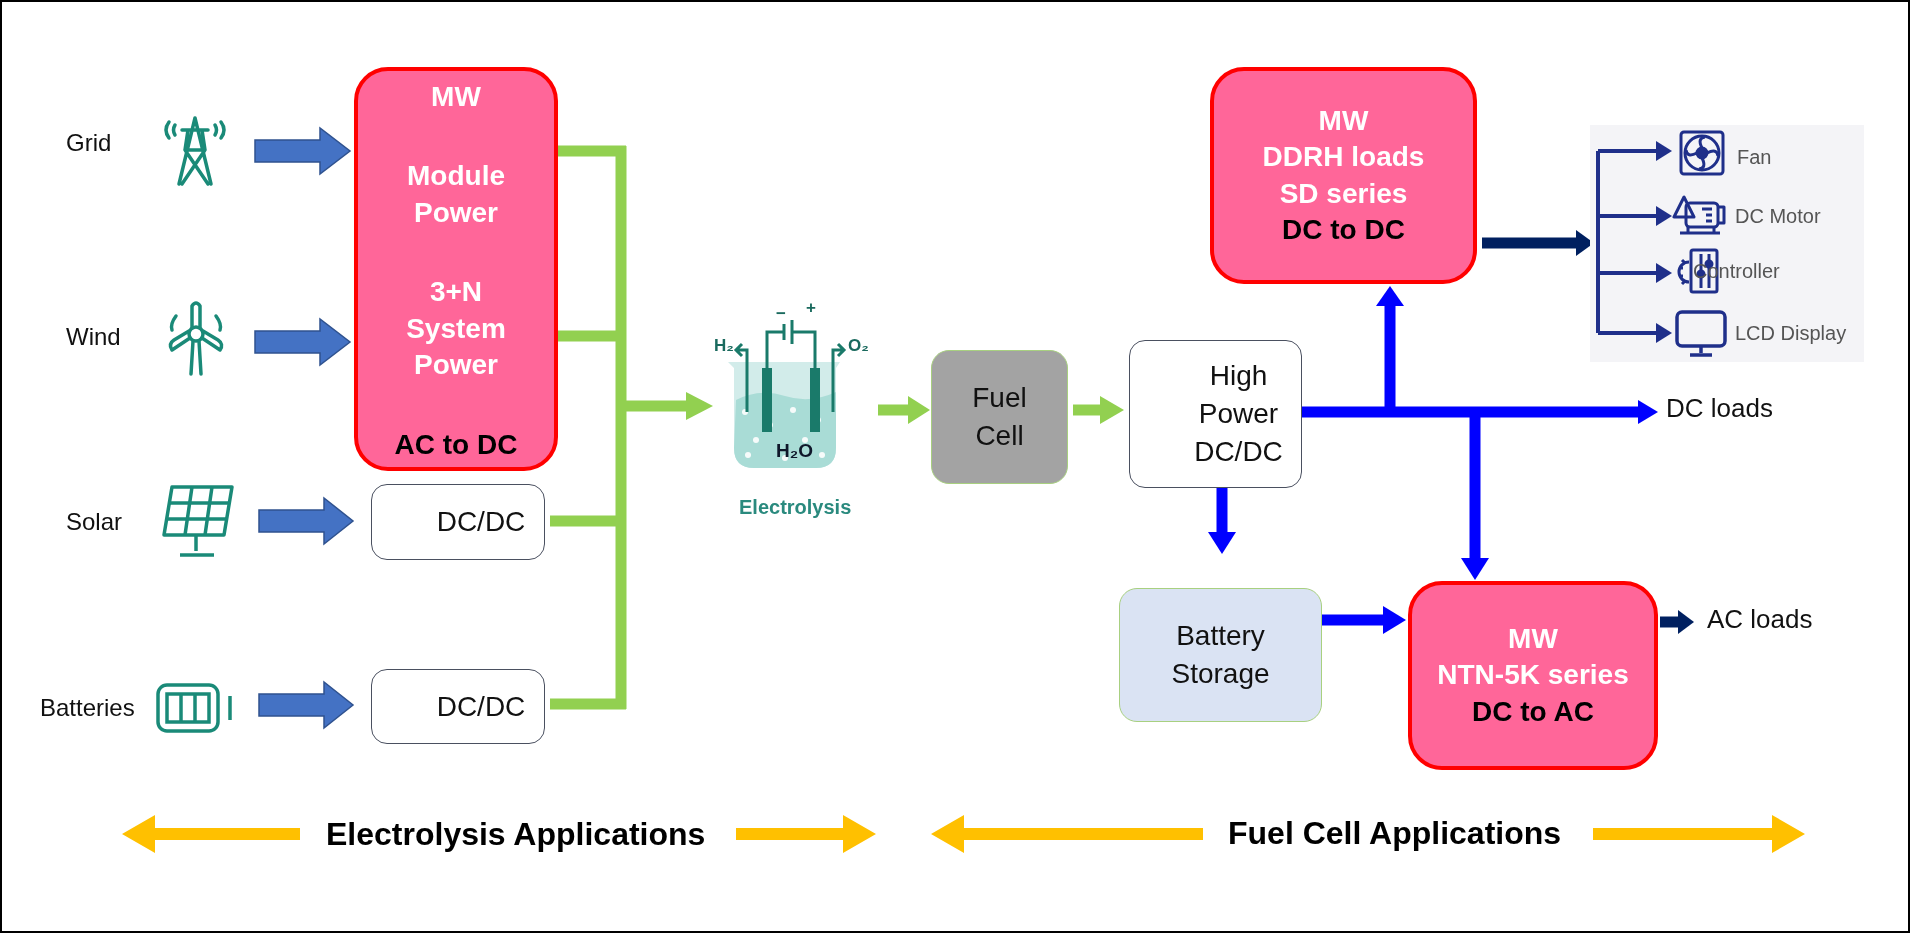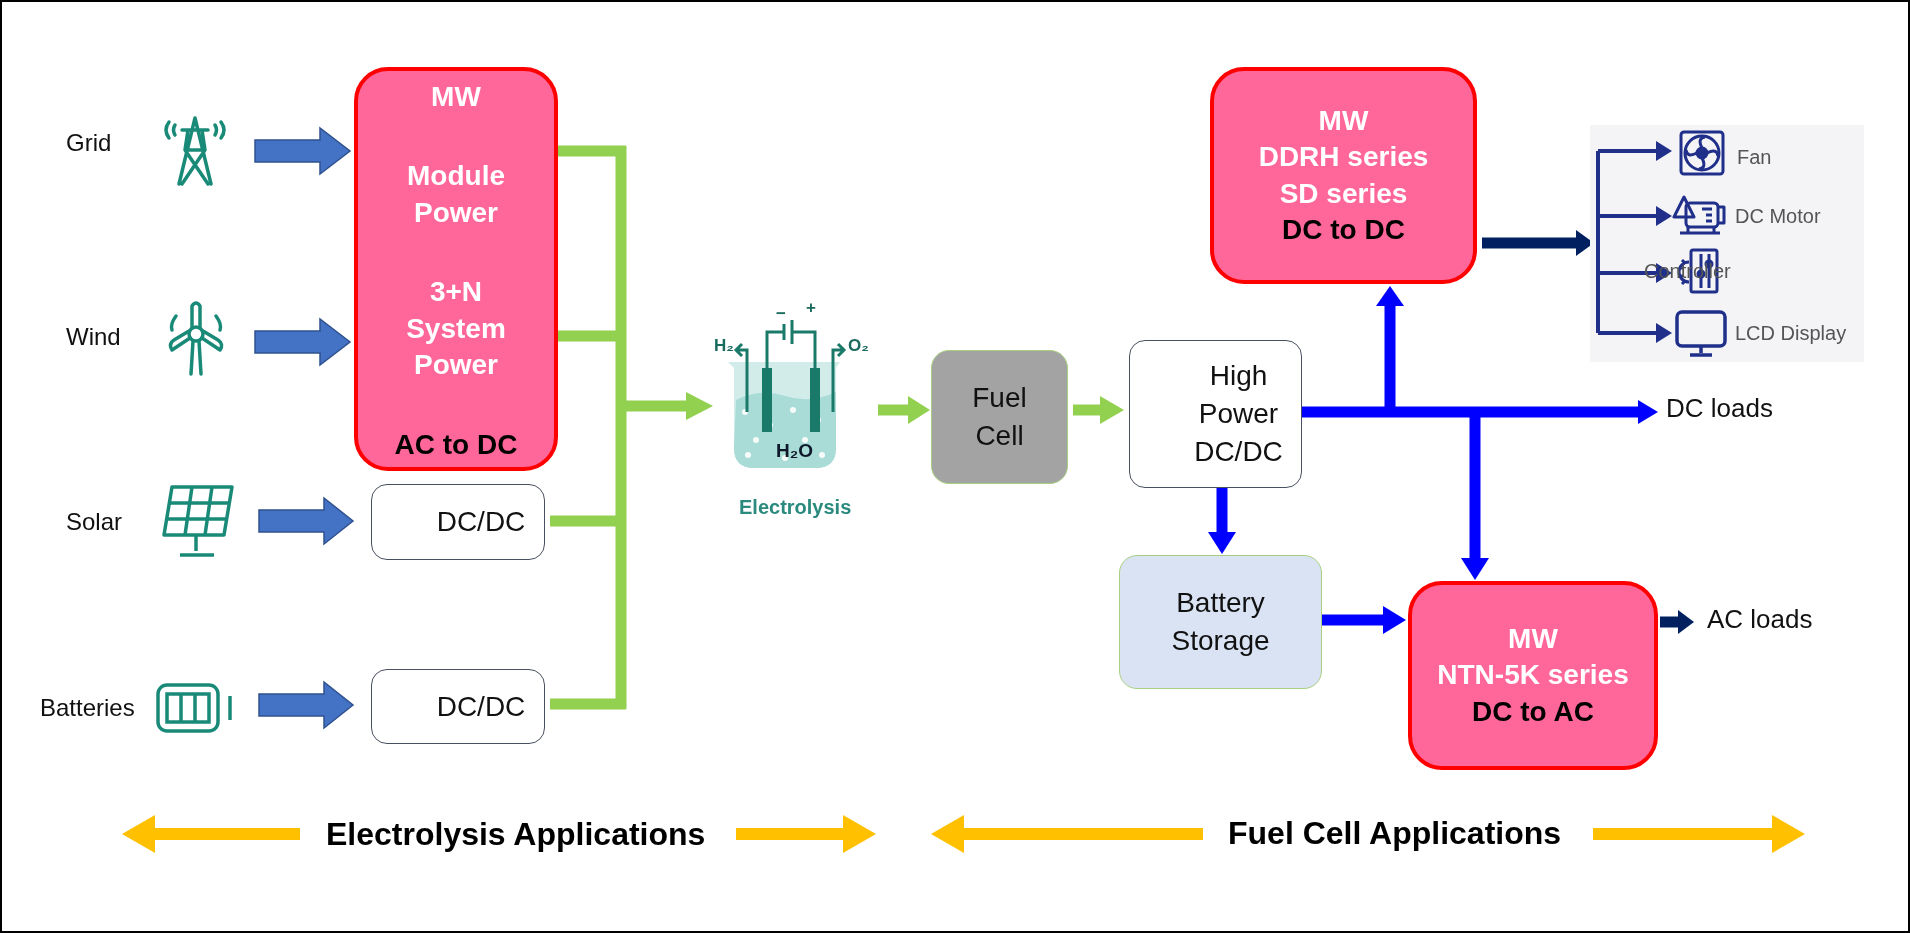--- a/index.html
+++ b/index.html
@@ -174,21 +174,21 @@
 </div>
 
 <div class="box plain" style="left:1129px;top:340px;width:173px;height:148px;">
   <div>High</div>
   <div>Power</div>
   <div>DC/DC</div>
 </div>
 
 <div class="box pink" style="left:1210px;top:67px;width:267px;height:217px;">
   <div class="w">MW</div>
-  <div class="w">DDRH series</div>
+  <div class="w">DDRH loads</div>
   <div class="w">SD series</div>
   <div class="k">DC to DC</div>
 </div>
 
 <div class="panel"></div>
 <svg class="abs" style="left:1590px;top:125px;" width="274" height="237" viewBox="0 0 274 237">
   <g stroke="#1f2f8a" stroke-width="4" fill="none">
     <path d="M8 26 V208"></path>
     <path d="M8 26 H70 M8 91 H70 M8 148 H70 M8 208 H70"></path>
   </g>
@@ -226,26 +226,26 @@
   </g>
 </svg>
 <svg class="abs" style="left:1674px;top:309px;" width="54" height="50" viewBox="0 0 54 50">
   <g fill="none" stroke="#1f2f8a" stroke-width="3.5">
     <rect x="3" y="3" width="48" height="34" rx="5"></rect>
     <path d="M27 37 V44 M16 46 H38"></path>
   </g>
 </svg>
 <div class="load-lbl" style="left:1737px;top:146px;">Fan</div>
 <div class="load-lbl" style="left:1735px;top:205px;">DC Motor</div>
-<div class="load-lbl" style="left:1644px;top:260px;">Controller</div>
+<div class="load-lbl" style="left:1693px;top:260px;">Controller</div>
 <div class="load-lbl" style="left:1735px;top:322px;">LCD Display</div>
 
 <div class="lbl" style="left:1666px;top:395px;font-size:26px;">DC loads</div>
 
-<div class="box batt" style="left:1119px;top:555px;width:203px;height:134px;">
+<div class="box batt" style="left:1119px;top:588px;width:203px;height:134px;">
   <div>Battery</div>
   <div>Storage</div>
 </div>
 
 <div class="box pink" style="left:1408px;top:581px;width:250px;height:189px;">
   <div class="w">MW</div>
   <div class="w">NTN-5K series</div>
   <div class="k">DC to AC</div>
 </div>
 

